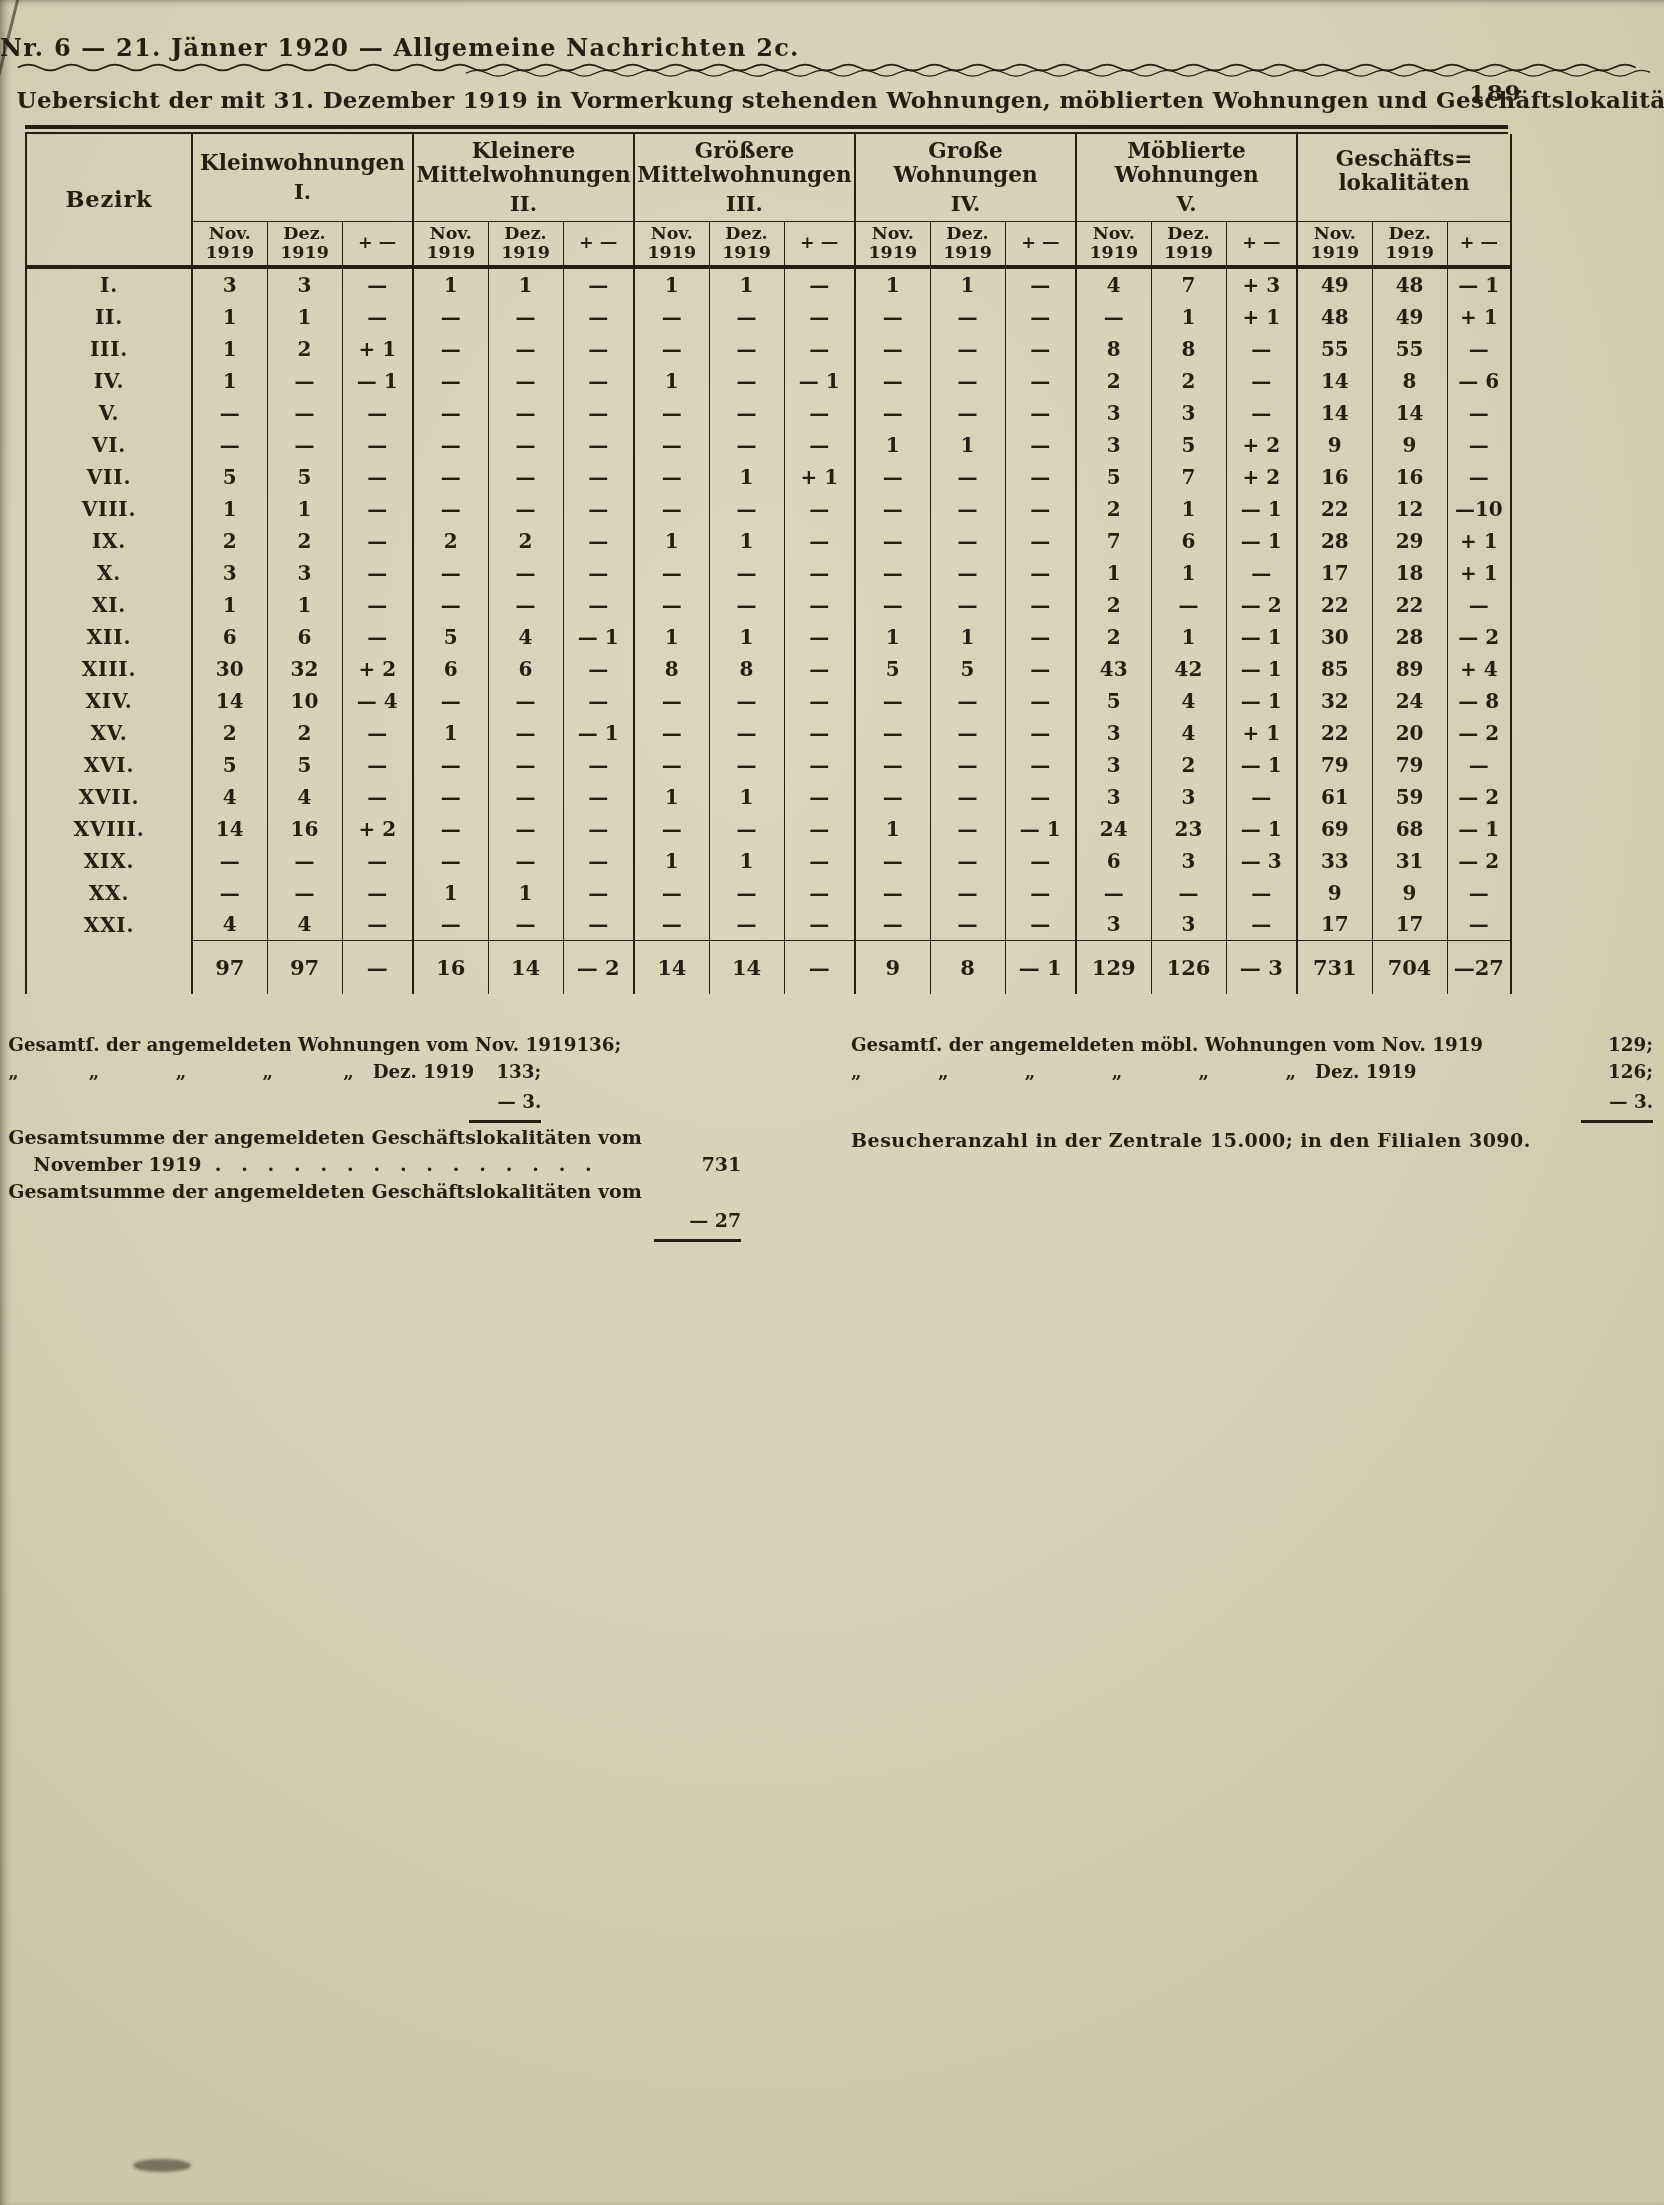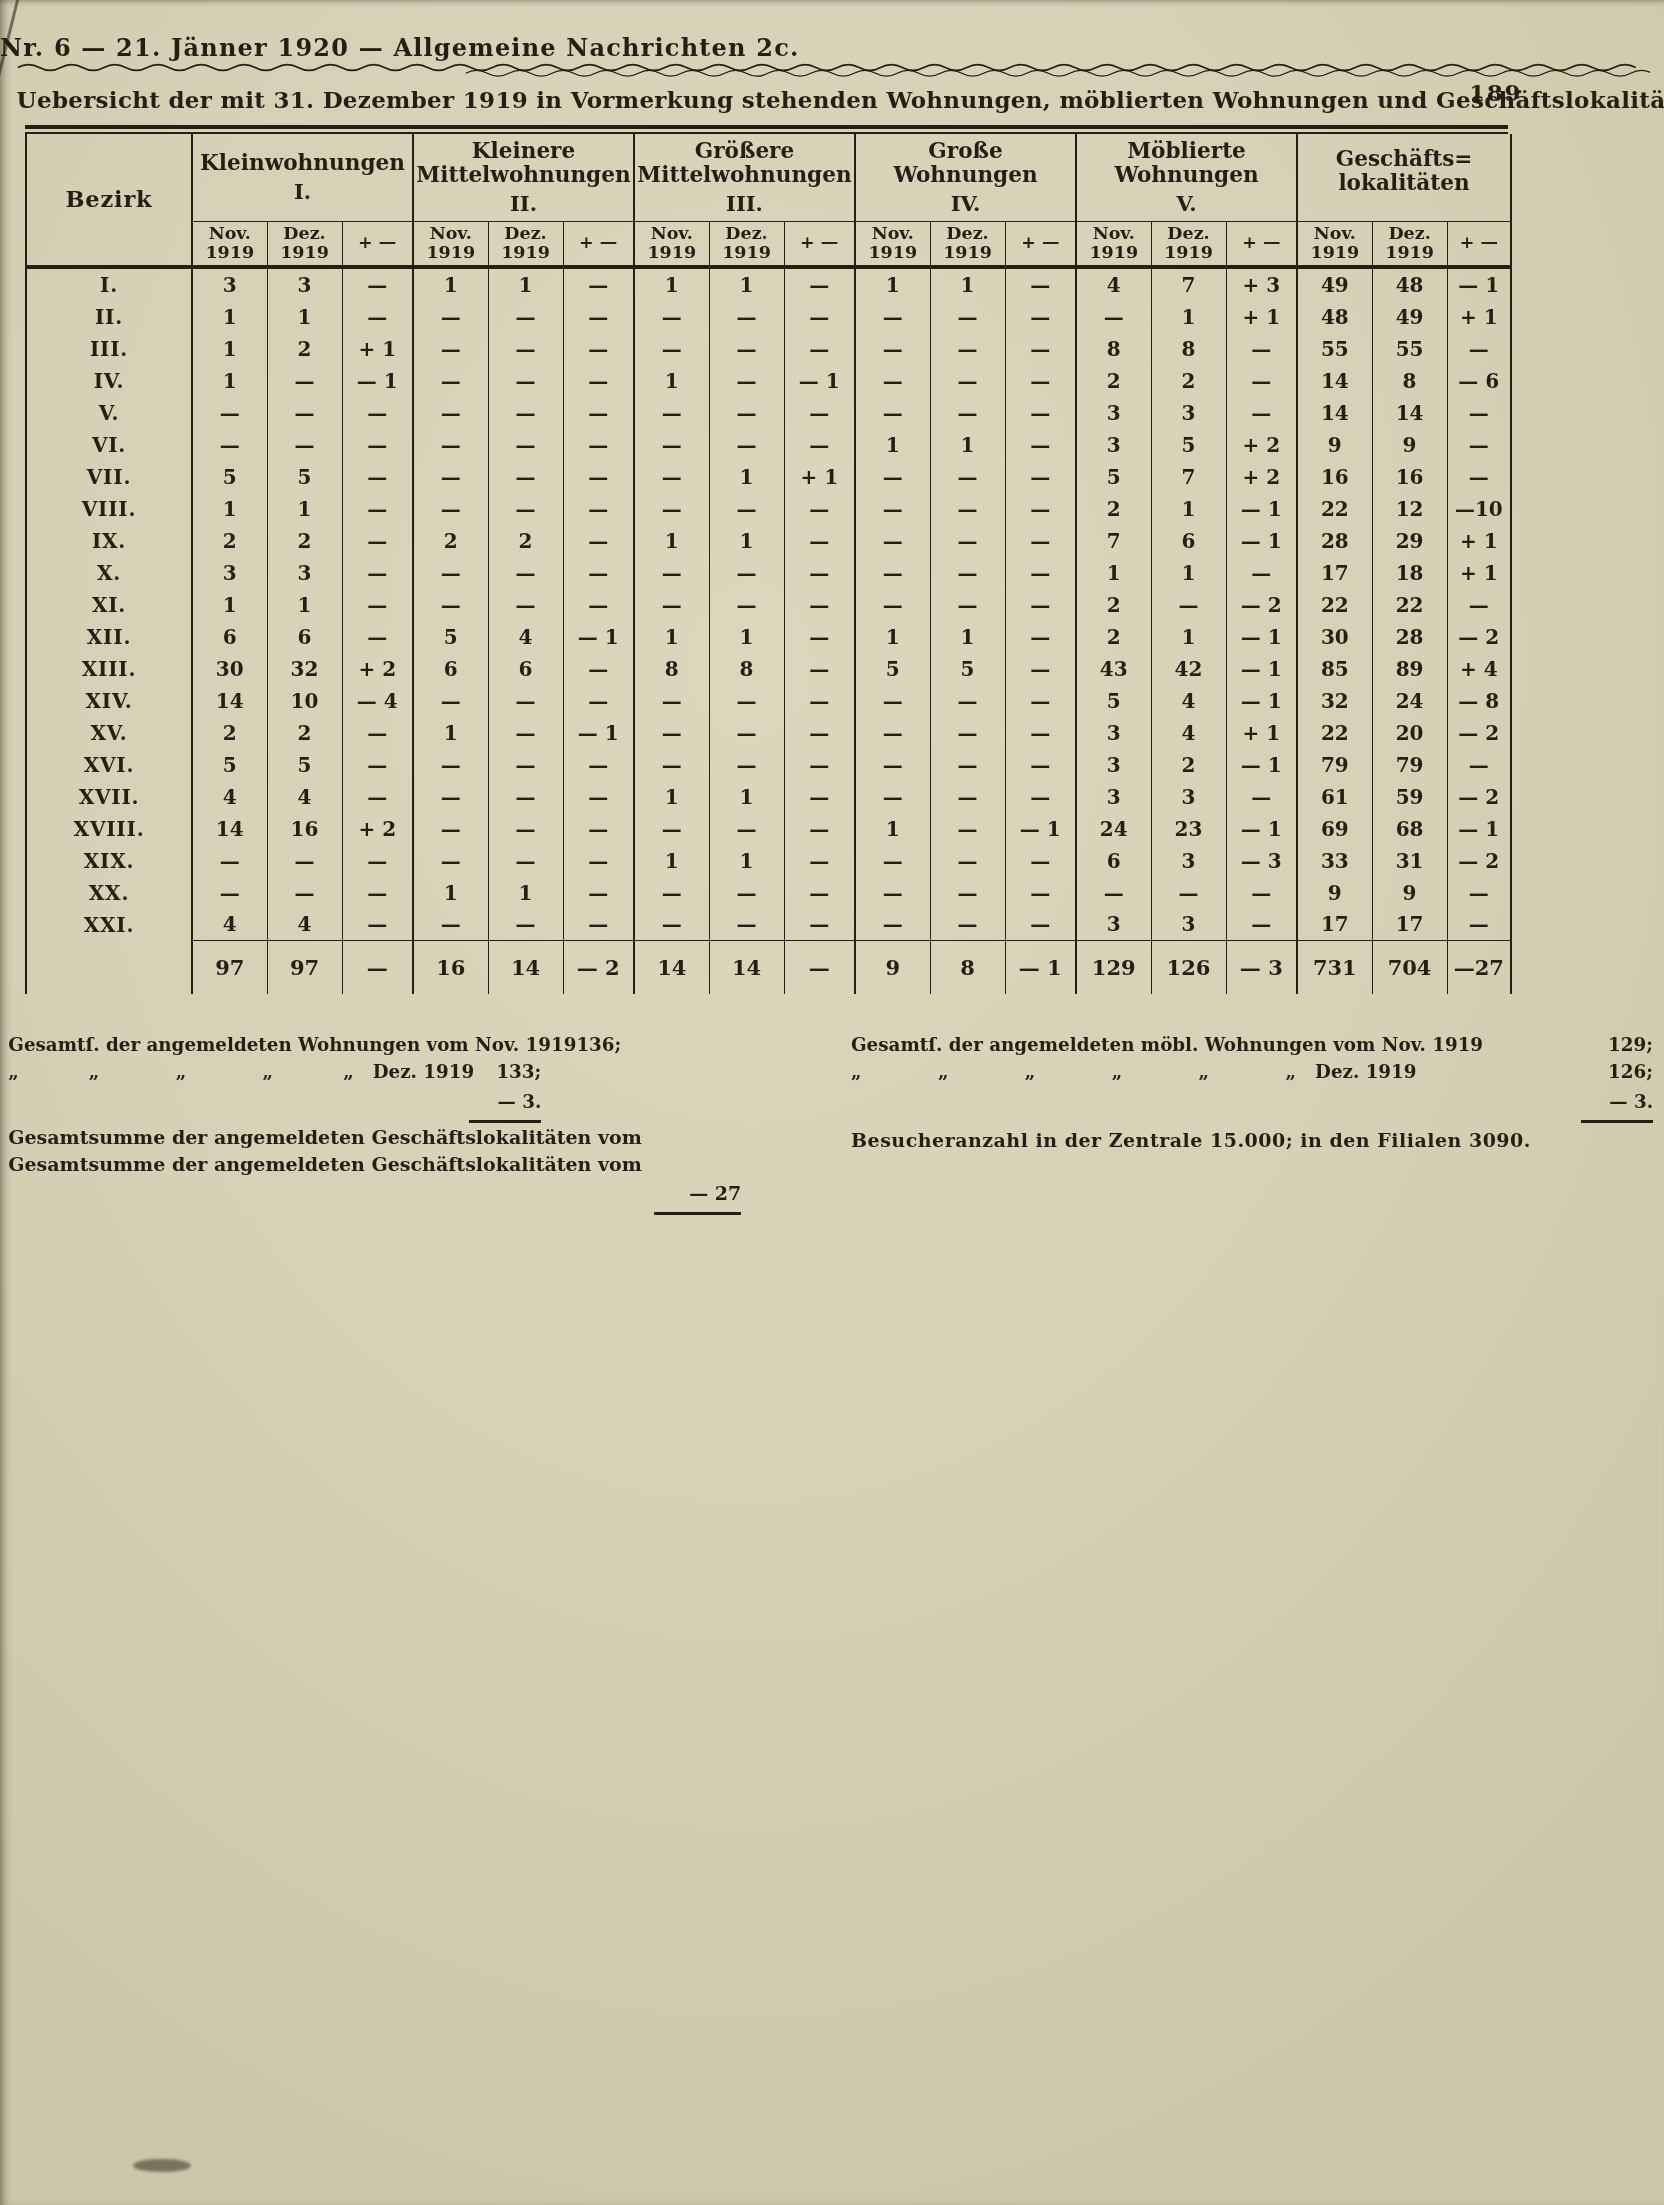--- a/index.html
+++ b/index.html
@@ -693,20 +693,24 @@
       <span>126;</span>
     </div>
     <div class="f-diff">
       <span>— 3.</span>
       <div class="dbl-rule"></div>
     </div>
   </div>
 
   <div class="fblock f2l">
     <div>Gesamtsumme der angemeldeten Geschäftslokalitäten vom</div>
+    <div class="f-line ind">
+      <span class="pre">November 1919  .   .   .   .   .   .   .   .   .   .   .   .   .   .   .</span>
+      <span>731</span>
+    </div>
     <div>Gesamtsumme der angemeldeten Geschäftslokalitäten vom</div>
     <div class="f-diff">
       <span>— 27</span>
       <div class="dbl-rule w2"></div>
     </div>
   </div>
 
   <div class="fblock f2r">Besucheranzahl in der Zentrale 15.000; in den Filialen 3090.</div>
 
 </div>

